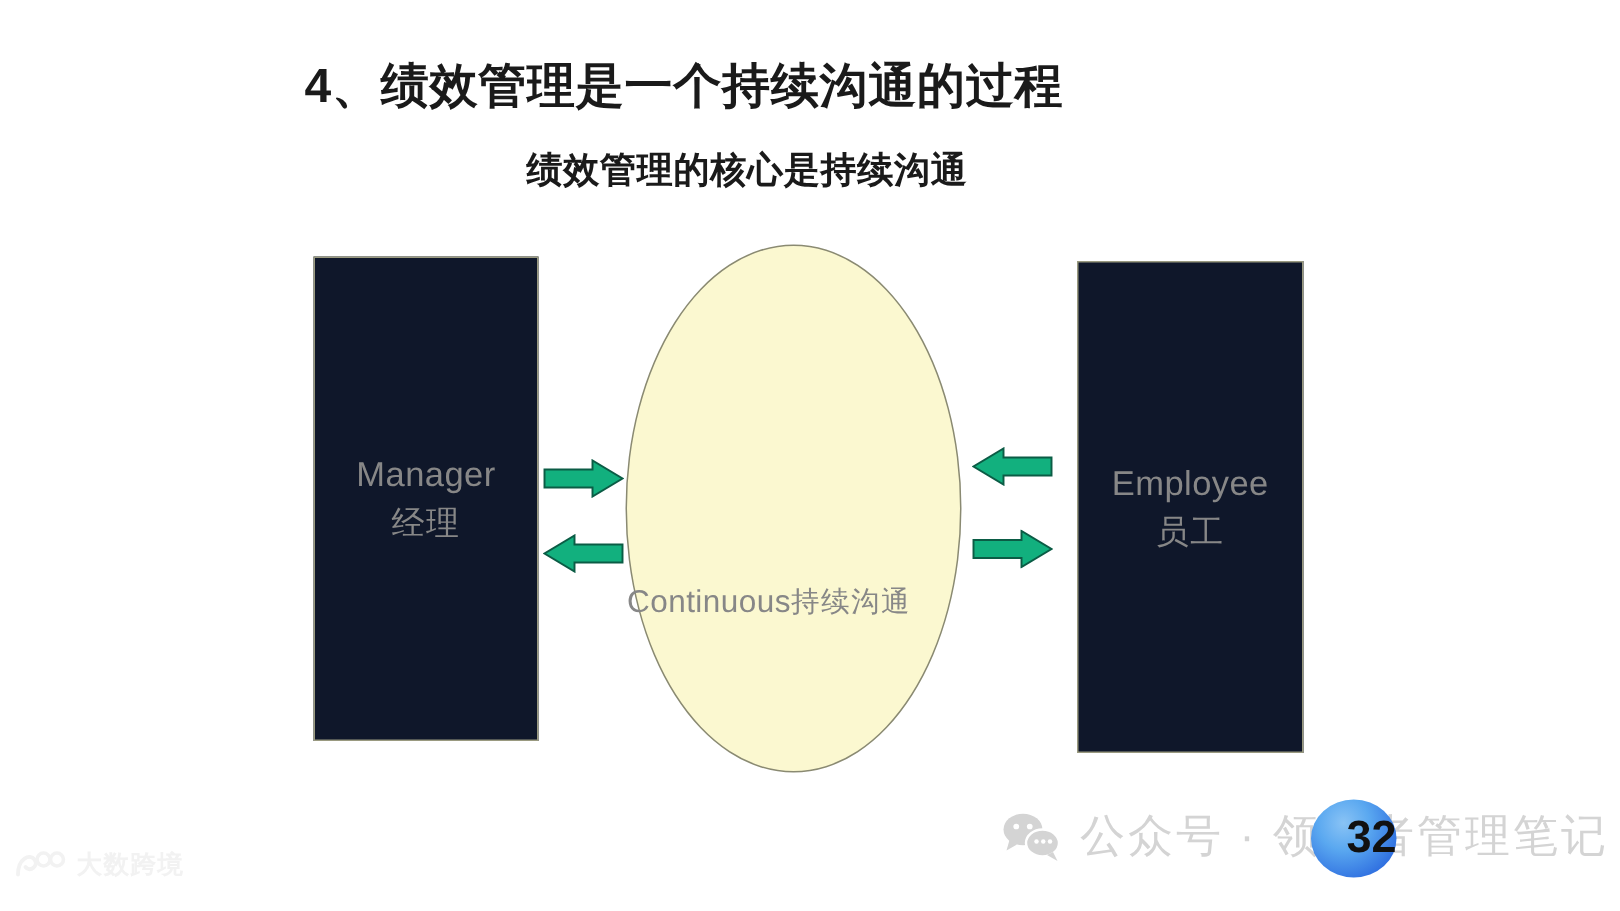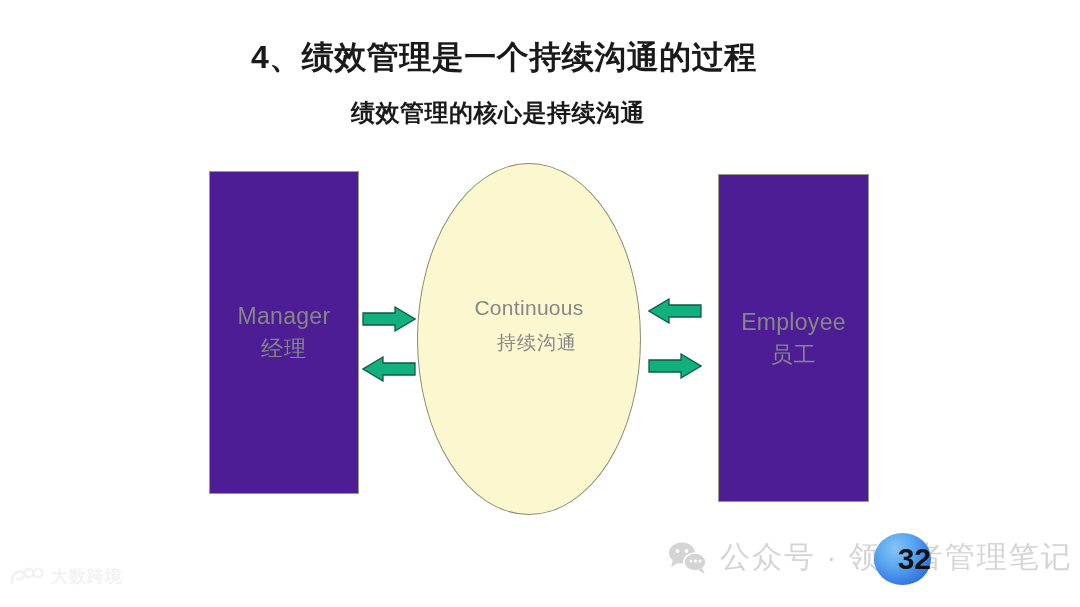--- a/index.html
+++ b/index.html
@@ -21,38 +21,37 @@
   #slide-title {
     position: absolute;
     left: 203px;
     top: 36px;
     width: 700px;
     font-size: 32px;
     font-weight: 600;
     color: #1a1a1a;
     letter-spacing: 0.5px;
     white-space: nowrap;
-    margin-left: 48px;
   }
   #slide-subtitle {
     position: absolute;
     left: 351px;
     top: 97px;
     width: 600px;
     font-size: 24px;
     font-weight: 600;
     color: #1a1a1a;
     letter-spacing: 0.5px;
     white-space: nowrap;
   }
 
   
   .party-box {
     position: absolute;
-    background: #4c1d95;
+    background: #0f172a;
     border: 1px solid #9a9a80;
     box-sizing: border-box;
     display: flex;
     flex-direction: column;
     align-items: center;
     justify-content: center;
     color: #878787;
   }
   #manager-box {
     left: 209px;
@@ -87,40 +86,39 @@
     position: absolute;
     left: 417px;
     top: 163px;
     width: 224px;
     height: 352px;
     background: #fbf8d0;
     border: 1px solid #8a8a72;
     border-radius: 50%;
     box-sizing: border-box;
     display: flex;
-    flex-direction: column;
+    flex-direction: row;
     align-items: center;
     justify-content: flex-start;
     padding-top: 126px;
     color: #878787;
   }
   .comm-en {
     font-size: 21px;
     line-height: 36px;
     letter-spacing: 0.3px;
     color: #878787;
     white-space: nowrap;
   }
   .comm-zh {
     font-size: 19px;
     line-height: 34px;
     letter-spacing: 1px;
     color: #878787;
     white-space: nowrap;
-    margin-left: 16px;
   }
 
   
   .arrow {
     position: absolute;
   }
 
   
   #brand-watermark {
     position: absolute;

